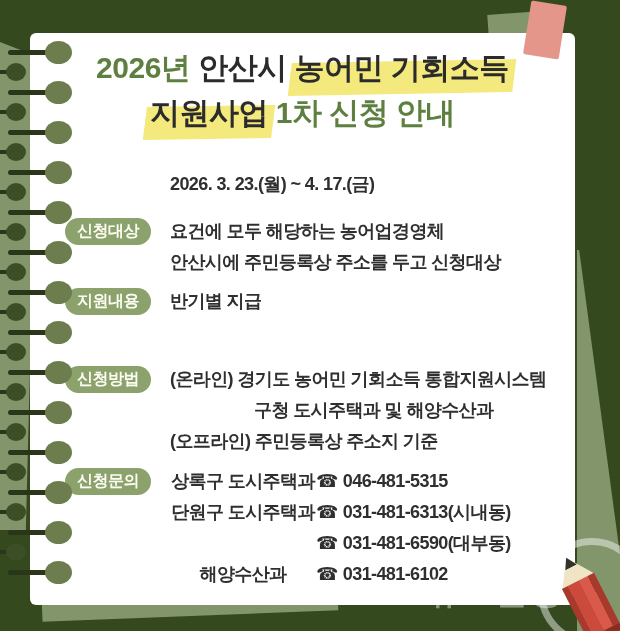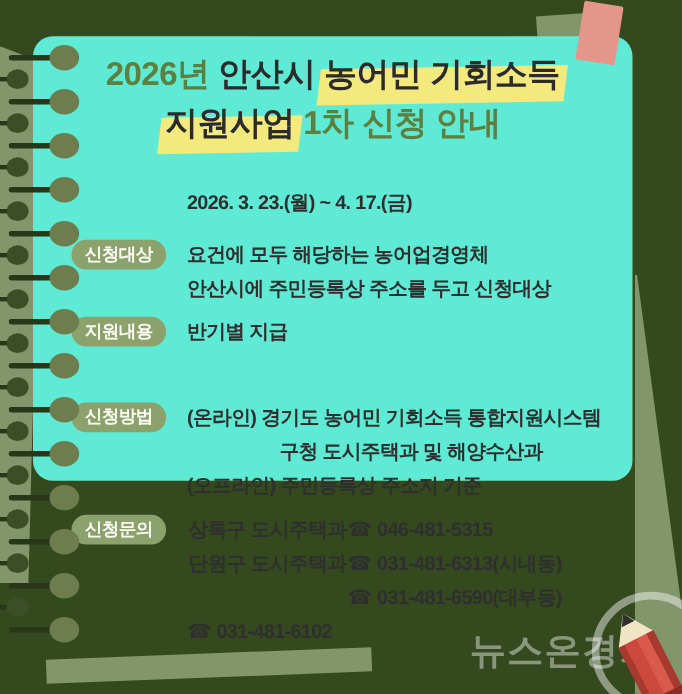--- a/index.html
+++ b/index.html
@@ -7,21 +7,21 @@
   .stage{position:relative;width:620px;height:631px;background:#35491f;overflow:hidden;}
 
   
   .sage{position:absolute;background:#83956a;z-index:0;}
   .sage-left{left:0;top:42px;width:38px;height:488px;clip-path:polygon(0 0,100% 3%,68% 100%,0 100%);}
   .sage-bottom{left:42px;top:594px;width:296px;height:22px;transform:rotate(-2.2deg);}
   .sage-right{left:577px;top:250px;width:43px;height:381px;clip-path:polygon(0 0,5% 0,100% 80%,100% 100%,0 100%);}
   .sage-topright{left:488px;top:13px;width:55px;height:23px;transform:rotate(-4deg);}
 
   
-  .card{position:absolute;left:30px;top:33px;width:545px;height:404px;background:#5eead4;border-radius:18px;z-index:1;}
+  .card{position:absolute;left:30px;top:33px;width:545px;height:572px;background:#ffffff;border-radius:6px;z-index:1;}
 
   
   .rings{position:absolute;left:0;top:0;width:90px;height:631px;z-index:2;pointer-events:none;}
   .ring-stem{position:absolute;left:8px;width:52px;height:5px;border-radius:3px;background:#2a3619;}
   .ring-dot{position:absolute;left:45px;width:27px;height:23px;border-radius:50%;background:#6d7d4e;}
   .ring-backstem{position:absolute;left:0;width:22px;height:4px;background:#2a3619;}
   .ring-backdot{position:absolute;left:6px;width:20px;height:18px;border-radius:50%;background:#3c4e26;}
 
   
   .title{position:absolute;left:0;top:12px;width:100%;text-align:center;font-size:30px;font-weight:800;line-height:45px;letter-spacing:-0.5px;color:#2b2b2b;}
@@ -108,20 +108,21 @@
         </div>
         <div class="c-row">
           <span class="c-dept">단원구 도시주택과</span>
           <span class="c-phone"><span class="icon">☎</span><span>031-481-6313(시내동)</span></span>
         </div>
         <div class="c-row">
           <span class="c-dept"></span>
           <span class="c-phone"><span class="icon">☎</span><span>031-481-6590(대부동)</span></span>
         </div>
         <div class="c-row">
+          <span class="c-dept">해양수산과</span>
           <span class="c-phone"><span class="icon">☎</span><span>031-481-6102</span></span>
         </div>
       </div>
     </div>
 
   </div>
 
   <div class="rings">
       <div class="ring-stem" style="top: 50px;"></div>
       <div class="ring-dot" style="top: 41px;"></div>

